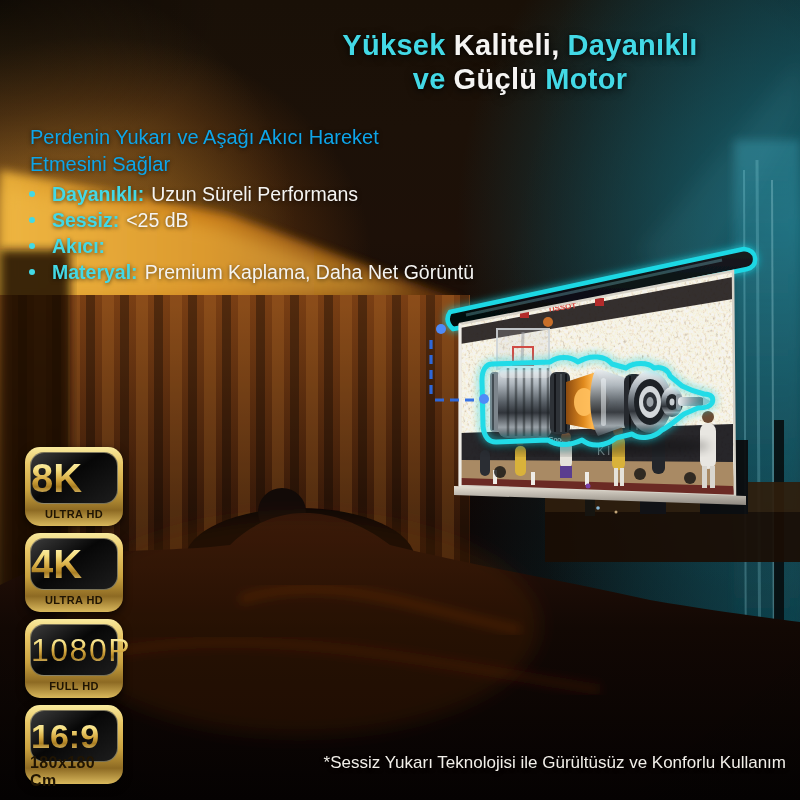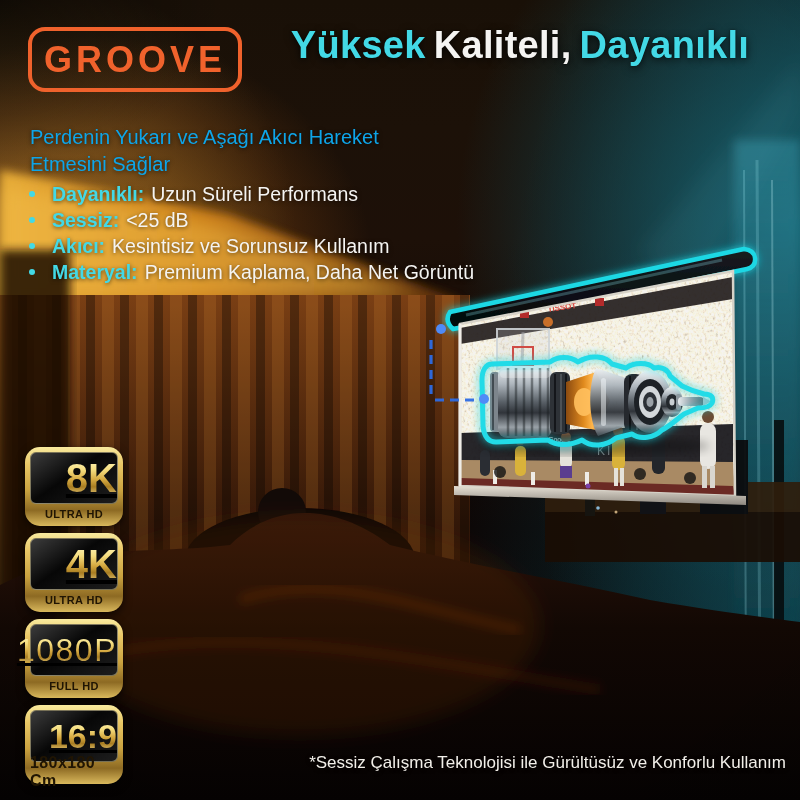--- a/index.html
+++ b/index.html
@@ -17,42 +17,42 @@
   .scene{position:absolute;inset:0;}
   .vignette{position:absolute;inset:0;pointer-events:none;
     background:radial-gradient(120% 100% at 50% 42%, transparent 55%, rgba(0,0,0,.55) 100%),
                radial-gradient(40% 30% at 0% 0%, rgba(0,0,0,.5), transparent 70%);}
   .abs{position:absolute;}
   
   .logo{left:28px;top:27px;width:206px;height:57px;border:4px solid #F0622C;border-radius:17px;
         display:flex;align-items:center;justify-content:center;color:#F0622C;
         font-size:36px;font-weight:700;letter-spacing:4px;}
   
-  .title{left:250px;top:28px;width:540px;text-align:center;font-size:38px;font-weight:800;
+  .title{left:250px;top:28px;width:540px;text-align:center;font-size:29px;font-weight:800;
          line-height:34px;letter-spacing:.3px;
          text-shadow:0 2px 8px rgba(0,0,0,.75),0 0 2px rgba(0,0,0,.5);}
   .title .w{margin:0 4px;}
   .c-cyan{color:#43D9E6;} .c-white{color:#F5F4F2;}
   
   .subtitle{left:30px;top:124px;font-size:20px;line-height:27px;color:#0ea5e9;
             text-shadow:0 1px 4px rgba(0,0,0,.6);}
   
   .features{left:22px;top:181px;list-style:none;margin:0;padding:0;text-align:right;}
   .features li{display:flex;align-items:center;height:26px;font-size:19.5px;
                text-shadow:0 1px 4px rgba(0,0,0,.6);}
   .fdot{width:6px;height:6px;border-radius:50%;background:#43D9E6;margin:0 17px 0 7px;flex:none;}
   .flabel{color:#43D9E6;font-weight:700;margin-right:7px;white-space:nowrap;}
   .ftext{color:#F5F4F2;white-space:nowrap;}
   
   .badges{left:25px;top:447px;display:flex;flex-direction:column;gap:7px;width:98px;}
   .badge{border-radius:15px;padding:5px 5px 2px;box-shadow:0 3px 8px rgba(0,0,0,.65);
          background:linear-gradient(180deg,#f9ea9e 0%,#e9c766 22%,#caa23f 55%,#8d6a23 80%,#d9b85c 100%);}
-  .badge-screen{height:50px;border-radius:6px;border:1px solid rgba(255,240,180,.45);
+  .badge-screen{height:50px;border-radius:14px;border:1px solid rgba(255,240,180,.45);
          background:linear-gradient(145deg,#3c3c3c 0%,#070707 45%,#1d1d1d 100%);
-         display:flex;align-items:center;justify-content:flex-end;text-decoration:underline;}
+         display:flex;align-items:center;justify-content:flex-start;}
   .badge-value{font-weight:800;font-size:40px;letter-spacing:0;
          background:linear-gradient(180deg,#fff7c0 0%,#f5dd7e 30%,#d4a73f 55%,#a87d22 72%,#f2d88a 100%);
          -webkit-background-clip:text;background-clip:text;color:transparent;line-height:1;}
   .badge-value.thin{font-weight:400;font-size:32px;letter-spacing:1.5px;}
   .badge-value.ratio{font-size:34px;}
   .badge-label{height:20px;display:flex;align-items:center;justify-content:center;
          color:#201503;font-weight:800;font-size:11px;letter-spacing:.4px;}
   .badge-label.sm{font-size:16px;}
   
   .footnote{right:14px;top:753px;font-size:17px;color:#F2EFE9;
@@ -275,27 +275,27 @@
 
     <g>
       <path d="M431,340 L431,397 M435,400 L476,400" stroke="#2D6BE4" stroke-width="3.2" stroke-dasharray="9 6" fill="none" opacity=".95"></path>
       <circle cx="441" cy="329" r="5" fill="#4F8BF7"></circle>
       <circle cx="484" cy="399" r="5" fill="#4F8BF7"></circle>
     </g>
   </svg>
 
   <div class="vignette"></div>
 
-  <div class="abs logo">
-    <span>GROOVE</span>
-  </div>
 
   <h1 class="abs title" style="margin:0;">
     <div>
       <span class="w c-cyan">Yüksek</span><span class="w c-white">Kaliteli,</span><span class="w c-cyan">Dayanıklı</span>
+    </div>
+    <div>
+      <span class="w c-cyan">ve</span><span class="w c-white">Güçlü</span><span class="w c-cyan">Motor</span>
     </div>
   </h1>
 
   <p class="abs subtitle" style="margin:0;">
     <span>Perdenin Yukarı ve Aşağı Akıcı Hareket</span><br>
     <span>Etmesini Sağlar</span>
   </p>
 
   <ul class="abs features">
     <li>
@@ -304,21 +304,20 @@
       <span class="ftext">Uzun Süreli Performans</span>
     </li>
     <li>
       <span class="fdot"></span>
       <span class="flabel">Sessiz:</span>
       <span class="ftext">&lt;25 dB</span>
     </li>
     <li>
       <span class="fdot"></span>
       <span class="flabel">Akıcı:</span>
-      <span class="ftext">Kesintisiz ve Sorunsuz Kullanım</span>
     </li>
     <li>
       <span class="fdot"></span>
       <span class="flabel">Materyal:</span>
       <span class="ftext">Premium Kaplama, Daha Net Görüntü</span>
     </li>
   </ul>
 
   <div class="abs badges">
     <div class="badge">
@@ -340,14 +339,14 @@
       <div class="badge-label">FULL HD</div>
     </div>
     <div class="badge">
       <div class="badge-screen">
         <span class="badge-value ratio">16:9</span>
       </div>
       <div class="badge-label sm">180x180 Cm</div>
     </div>
   </div>
 
-  <p class="abs footnote" style="margin:0;">*Sessiz Çalışma Teknolojisi ile Gürültüsüz ve Konforlu Kullanım</p>
+  <p class="abs footnote" style="margin:0;">*Sessiz Yukarı Teknolojisi ile Gürültüsüz ve Konforlu Kullanım</p>
 </div>
 
 </body></html>

